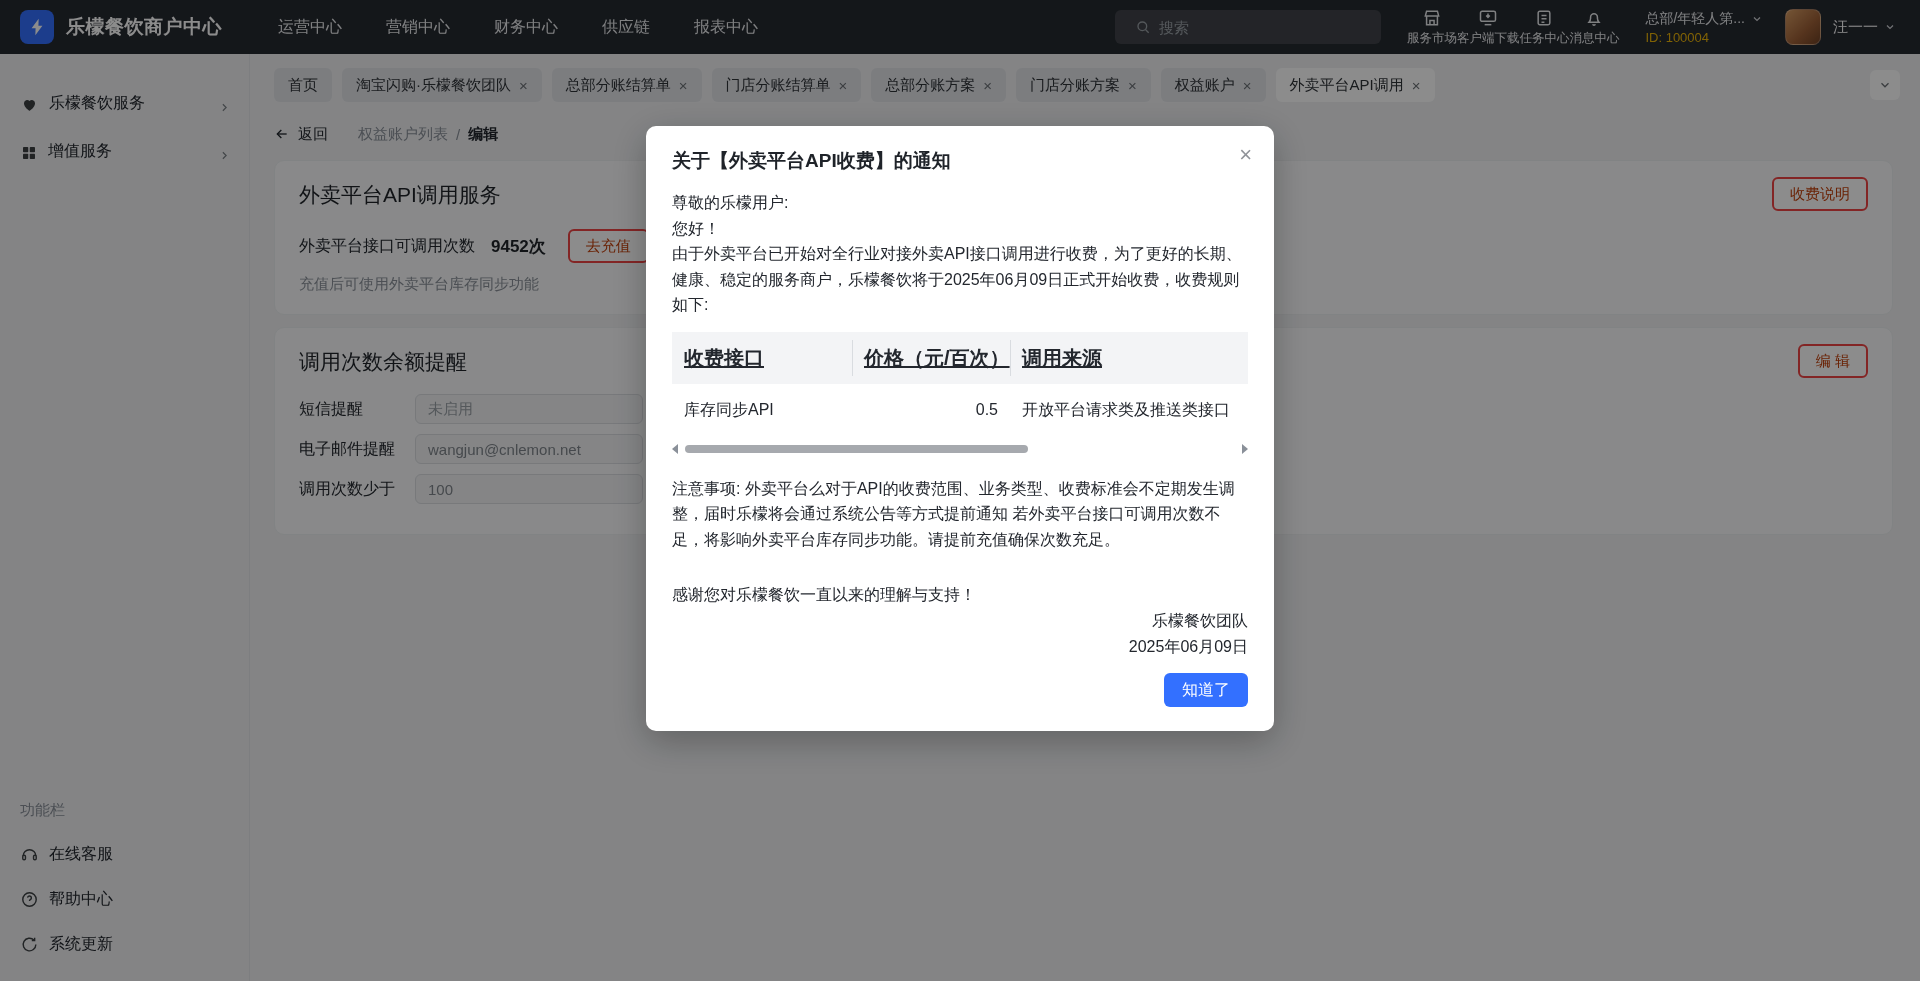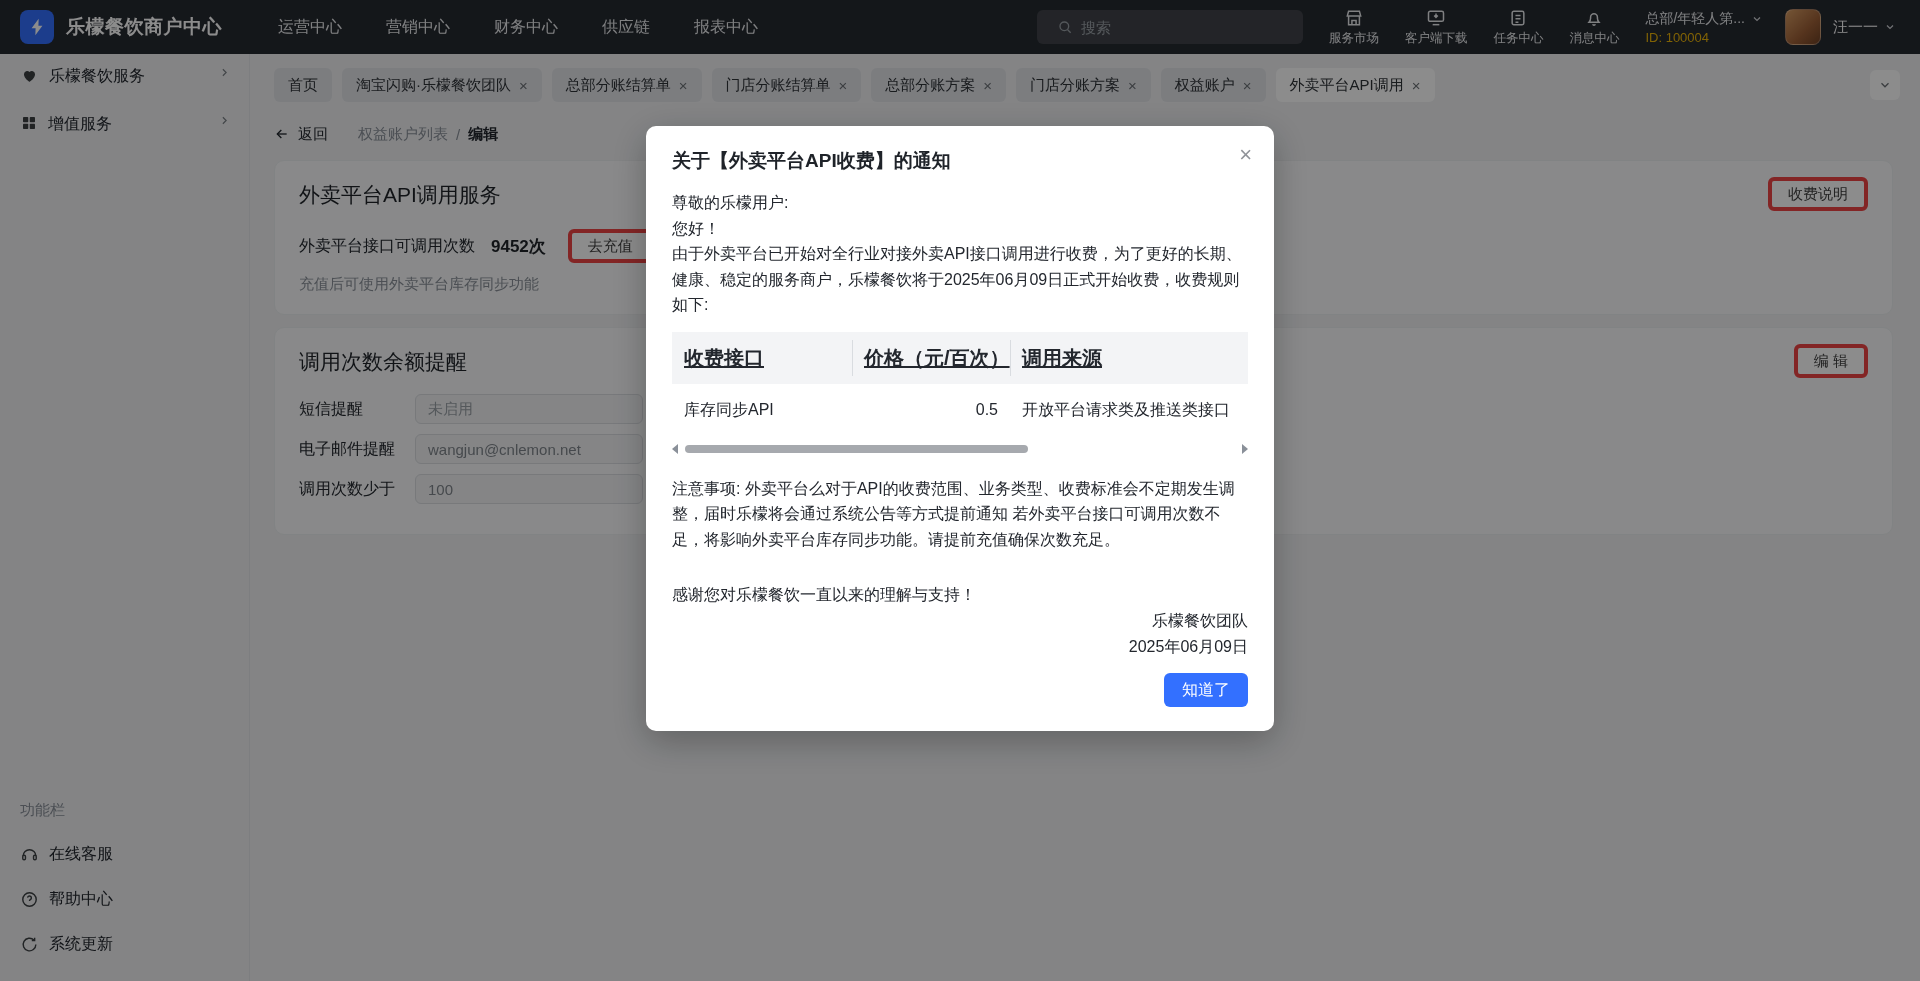--- a/index.html
+++ b/index.html
@@ -12,32 +12,32 @@
   
   .topbar { height:54px; background:#262a31; display:flex; align-items:center; padding:0 24px 0 20px; position:relative; }
   .brand { display:flex; align-items:center; gap:12px; flex:0 0 auto; }
   .logo { width:34px; height:34px; border-radius:8px; background:#3370ff; display:flex; align-items:center; justify-content:center; }
   .brand-title { color:#ffffff; font-size:19px; font-weight:bold; letter-spacing:.5px; white-space:nowrap; }
   .topnav { display:flex; gap:44px; margin-left:56px; }
   .nav-item { color:#e8eaec; font-size:16px; white-space:nowrap; cursor:pointer; }
   .search-box { margin-left:auto; width:266px; height:34px; background:rgba(255,255,255,.12); border-radius:6px; display:flex; align-items:center; gap:8px; padding:0 20px; color:#9aa0a6; }
   .search-box input { background:transparent; border:0; outline:0; color:#e8eaec; font-size:15px; width:100%; }
   .search-box input::placeholder { color:#9aa0a6; }
-  .quick { display:flex; gap:26px; margin-left:26px; }
+  .quick { display:flex; margin-left:26px; }
   .quick-item { display:flex; flex-direction:column; align-items:center; gap:2px; color:#e8eaec; font-size:12.5px; white-space:nowrap; cursor:pointer; }
   .account { margin-left:26px; color:#e8eaec; cursor:pointer; }
   .account-org { font-size:14px; display:flex; align-items:center; gap:6px; white-space:nowrap; }
   .account-id { font-size:13px; margin-top:2px; color:#eab308; }
   .avatar { width:36px; height:36px; border-radius:8px; margin-left:22px; background:linear-gradient(135deg,#d49a62 0%,#9c5f36 60%,#6e4124 100%); border:1px solid rgba(255,255,255,.25); flex:0 0 auto; cursor:pointer; }
   .username { margin-left:12px; color:#ffffff; font-size:15px; display:flex; align-items:center; gap:6px; white-space:nowrap; cursor:pointer; }
 
   
   .layout { display:flex; height:927px; }
   .sidebar { width:250px; background:#f0f1f3; border-right:1px solid #e4e6e9; position:relative; padding-top:12px; flex:0 0 auto; }
-  .side-item { height:48px; display:flex; align-items:flex-start; gap:10px; padding:0 18px 0 20px; font-size:16px; color:#23272e; cursor:pointer; }
+  .side-item { height:48px; display:flex; align-items:flex-end; gap:10px; padding:0 18px 0 20px; font-size:16px; color:#23272e; cursor:pointer; }
   .side-item .chev { margin-left:auto; color:#7b8085; display:flex; }
   .side-footer { position:absolute; left:0; right:0; bottom:14px; }
   .side-footer-title { padding:0 20px; font-size:15px; color:#8a9099; margin-bottom:12px; }
   .side-foot-item { height:45px; display:flex; align-items:center; gap:10px; padding:0 20px; font-size:16px; color:#23272e; cursor:pointer; }
 
   .content-area { flex:1; display:flex; flex-direction:column; min-width:0; padding-top:14px; }
 
   
   .tabbar { display:flex; align-items:center; gap:10px; padding:0 20px 0 24px; }
   .tab { height:34px; display:flex; align-items:center; gap:8px; padding:0 14px; border-radius:6px; background:#e2e4e8; font-size:15px; color:#2f3338; white-space:nowrap; cursor:pointer; }
@@ -51,21 +51,21 @@
   .crumb { margin-left:30px; font-size:15px; display:flex; align-items:center; gap:8px; }
   .crumb .parent { color:#8a9099; cursor:pointer; }
   .crumb .sep { color:#8a9099; }
   .crumb .current { color:#23272e; font-weight:600; }
 
   
   .cards { margin:10px 27px 0 24px; }
   .card { background:#f9fafb; border:1px solid #eceef0; border-radius:10px; padding:20px 24px; position:relative; margin-bottom:12px; }
   .card-title { font-size:21px; font-weight:normal; color:#1f2329; }
   .card-corner-btn { position:absolute; top:16px; right:24px; }
-  .btn { display:inline-flex; align-items:center; justify-content:center; height:34px; padding:0 16px; background:#ffffff; border:4px solid #ef4444; border-radius:6px; font-size:15px; color:#404040; cursor:pointer; white-space:nowrap; }
+  .btn { display:inline-flex; align-items:center; justify-content:center; height:34px; padding:0 16px; background:#ffffff; border:2px solid #ef4444; border-radius:6px; font-size:15px; color:#c2410c; cursor:pointer; white-space:nowrap; }
   .quota-row { display:flex; align-items:center; margin-top:20px; }
   .quota-label { font-size:16px; color:#23272e; }
   .quota-value { font-size:17px; font-weight:bold; margin-left:16px; }
   .quota-row .btn { margin-left:22px; }
   .hint { margin-top:12px; font-size:15px; color:#8a9099; }
 
   .field-rows { margin-top:18px; }
   .field-row { display:flex; align-items:center; margin-bottom:10px; }
   .field-label { width:116px; font-size:16px; color:#23272e; }
   .field-input { width:228px; height:30px; border:1px solid #dadde1; background:#f2f3f5; border-radius:6px; padding:0 12px; font-size:15px; color:#80868c; font-family:"Liberation Sans","DejaVu Sans",sans-serif; }

